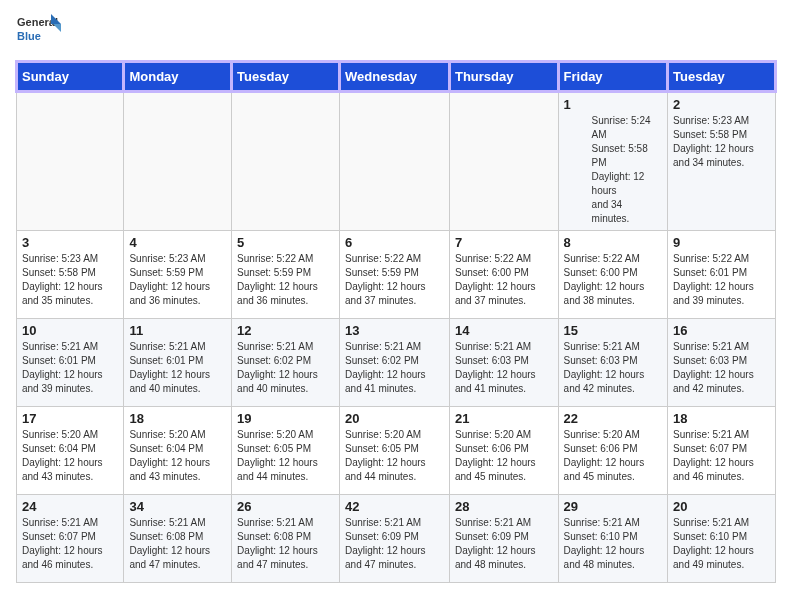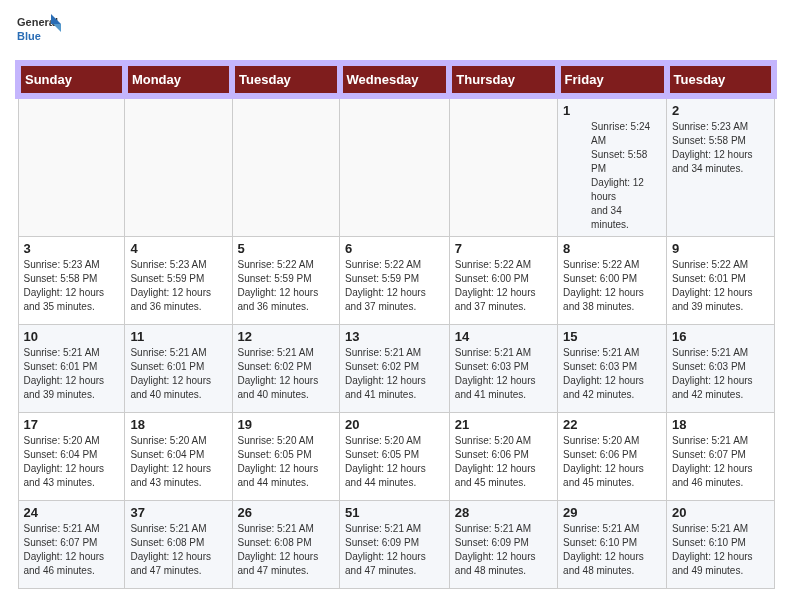--- a/index.html
+++ b/index.html
@@ -42,27 +42,27 @@
     .location-title {
       font-size: 15px;
       color: #555;
     }
     .calendar {
       width: 100%;
       border-collapse: collapse;
       font-size: 11px;
     }
     .calendar thead tr th {
-      background-color: #7f1d1d;
+      background-color: #1d4ed8;
       color: #fff;
       padding: 6px 4px;
       text-align: left;
       font-size: 13px;
       font-weight: bold;
-      border: 6px solid #c4b5fd;
+      border: 3px solid #c4b5fd;
     }
     .calendar tbody tr td {
       border: 1px solid #ccc;
       vertical-align: top;
       padding: 4px 5px;
       width: 113px;
       min-height: 70px;
       height: 88px;
       background: #fff;
     }
@@ -297,35 +297,35 @@
         </tr>
         <tr>
           <td>
             <span class="day-number">24</span>
             <div class="day-detail" style="white-space: pre-line;">Sunrise: 5:21 AM
 Sunset: 6:07 PM
 Daylight: 12 hours
 and 46 minutes.</div>
           </td>
           <td>
-            <span class="day-number">37</span>
+            <span class="day-number">34</span>
             <div class="day-detail" style="white-space: pre-line;">Sunrise: 5:21 AM
 Sunset: 6:08 PM
 Daylight: 12 hours
 and 47 minutes.</div>
           </td>
           <td>
             <span class="day-number">26</span>
             <div class="day-detail" style="white-space: pre-line;">Sunrise: 5:21 AM
 Sunset: 6:08 PM
 Daylight: 12 hours
 and 47 minutes.</div>
           </td>
           <td>
-            <span class="day-number">51</span>
+            <span class="day-number">42</span>
             <div class="day-detail" style="white-space: pre-line;">Sunrise: 5:21 AM
 Sunset: 6:09 PM
 Daylight: 12 hours
 and 47 minutes.</div>
           </td>
           <td>
             <span class="day-number">28</span>
             <div class="day-detail" style="white-space: pre-line;">Sunrise: 5:21 AM
 Sunset: 6:09 PM
 Daylight: 12 hours

